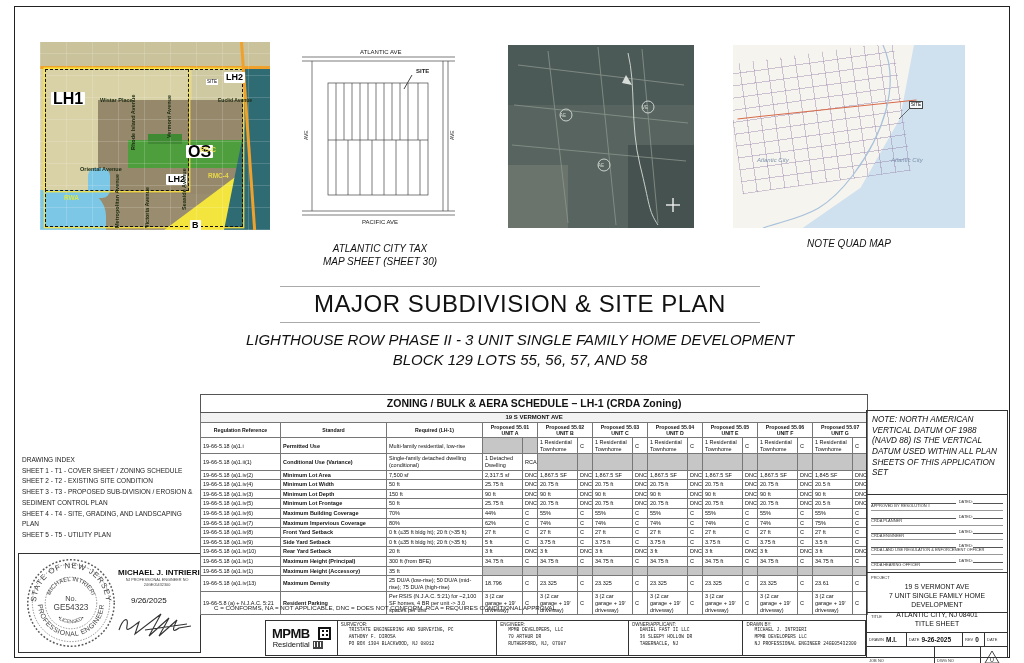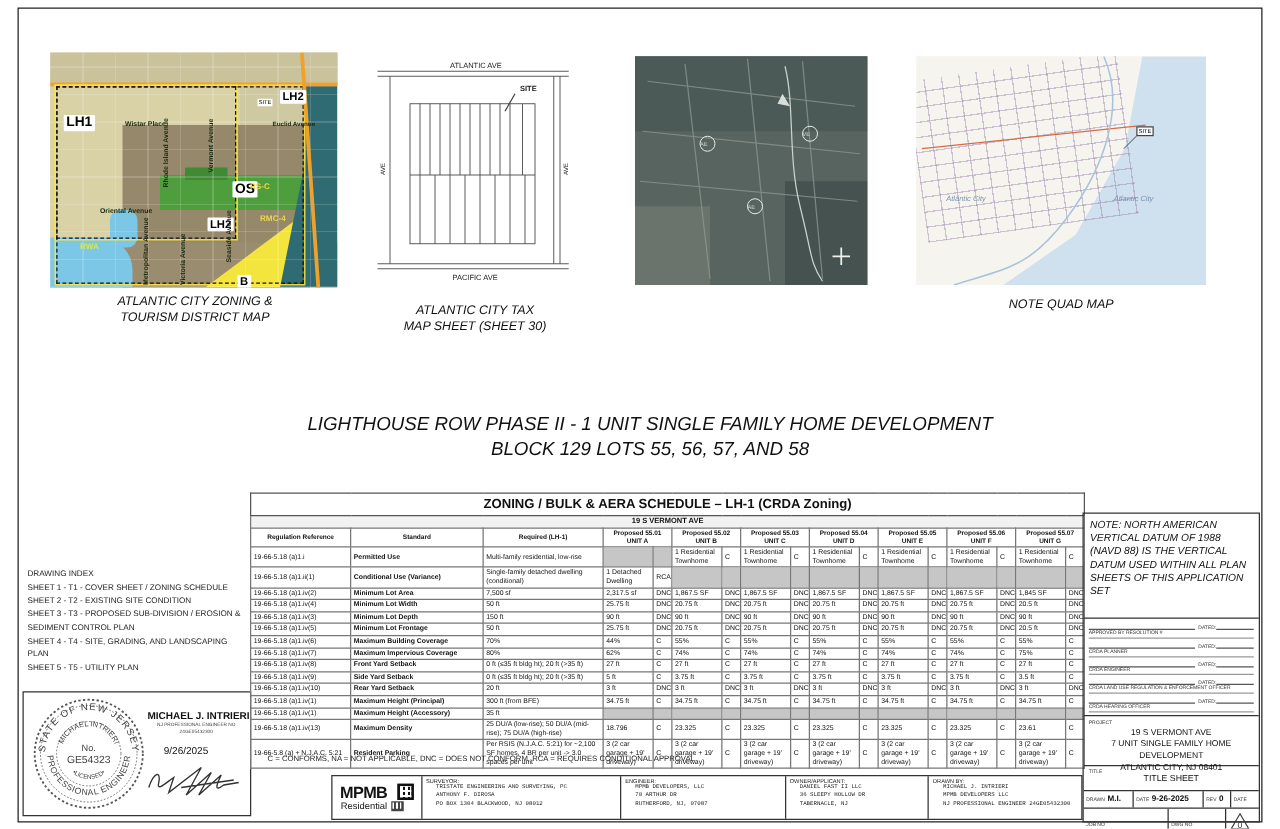--- a/index.html
+++ b/index.html
@@ -25,21 +25,21 @@
   .m1-yellow{position:absolute;left:0;top:0;width:100%;height:100%;background:#f3e53d;clip-path:polygon(54% 100%,100% 58%,100% 100%);}
   .m1-ocean{position:absolute;left:0;top:0;width:100%;height:100%;background:#2f6b72;clip-path:polygon(88% 0,100% 0,100% 100%,80% 100%,89% 45%);}
   .m1-orange{position:absolute;left:200px;top:0;width:0;height:192px;border-left:3px solid #f0a12c;transform:rotate(-4deg);transform-origin:top;}
   .m1-grid{position:absolute;left:0;top:0;width:100%;height:100%;
     background-image:repeating-linear-gradient(0deg,rgba(255,255,255,.16) 0 1px,transparent 1px 22px),
                      repeating-linear-gradient(90deg,rgba(255,255,255,.16) 0 1px,transparent 1px 26px);}
   .m1-dash{position:absolute;border:1.6px dashed #111;box-shadow:0 0 0 1.4px rgba(255,230,60,.85);}
   .d1{left:5px;top:27px;width:142px;height:120px;}
   .d2{left:5px;top:27px;width:196px;height:156px;}
   .zchip{position:absolute;background:#fff;padding:0 2px;font-weight:bold;font-size:9px;line-height:11px;color:#000;border-radius:1px;}
-  .zchip.big{font-size:11px;line-height:13px;}
+  .zchip.big{font-size:16px;line-height:13px;}
   .zsite{position:absolute;background:#fff;font-size:4.5px;line-height:6px;padding:0 1px;color:#000;}
   .street{position:absolute;font-size:5.5px;color:#1b2a12;font-weight:bold;white-space:nowrap;}
   .street.vert{writing-mode:vertical-rl;transform:rotate(180deg);}
   .ztone{position:absolute;font-size:6.5px;font-weight:bold;white-space:nowrap;}
 
   
   .map2{left:300px;top:45px;width:157px;height:182px;background:#fff;}
   .map2 svg{display:block;}
 
   
@@ -164,22 +164,20 @@
     <div class="street vert" style="left:90px;top:38px;height:70px;">Rhode Island Avenue</div>
     <div class="street vert" style="left:126px;top:30px;height:66px;">Vermont Avenue</div>
     <div class="street" style="left:40px;top:124px;">Oriental Avenue</div>
     <div class="street vert" style="left:74px;top:128px;height:58px;">Metropolitan Avenue</div>
     <div class="street vert" style="left:104px;top:134px;height:52px;">Victoria Avenue</div>
     <div class="street vert" style="left:141px;top:104px;height:64px;">Seaside Avenue</div>
     <div class="ztone" style="left:24px;top:152px;color:#d9e84c;">RWA</div>
     <div class="ztone" style="left:160px;top:104px;color:#e8d84a;">RS-C</div>
     <div class="ztone" style="left:168px;top:130px;color:#e8d84a;">RMC-4</div>
   </div>
-  <div class="map-caption cap-center" style="left:75px;top:236px;width:162px;">ATLANTIC CITY ZONING &amp;
-TOURISM DISTRICT MAP</div>
 
   <div class="map map2">
     <svg width="157" height="182">
       <g stroke="#444" stroke-width="0.7" fill="none">
         <line x1="2" y1="12" x2="155" y2="12"></line>
           <line x1="2" y1="16" x2="155" y2="16"></line>
         <line x1="2" y1="166" x2="155" y2="166"></line>
           <line x1="2" y1="170" x2="155" y2="170"></line>
         <line x1="12" y1="16" x2="12" y2="166"></line>
           <line x1="143" y1="16" x2="143" y2="166"></line>
@@ -261,21 +259,22 @@
     <svg width="232" height="183" style="position:absolute;left:0;top:0;">
       <path d="M 150,0 C 168,40 150,90 120,130 S 70,170 30,183" fill="none" stroke="#a8c2dc" stroke-width="1.2"></path>
       <line x1="178" y1="62" x2="166" y2="74" stroke="#333" stroke-width="0.7"></line>
     </svg>
     <div class="m4-site" style="left:176px;top:56px;">SITE</div>
     <div class="m4-label" style="left:24px;top:112px;">Atlantic City</div>
     <div class="m4-label" style="left:158px;top:112px;">Atlantic City</div>
   </div>
   <div class="map-caption cap-center" style="left:768px;top:238px;width:162px;">NOTE QUAD MAP</div>
 
-  <div class="sub-title st1">LIGHTHOUSE ROW PHASE II - 1 UNIT SINGLE FAMILY HOME DEVELOPMENT</div>
+  <div class="main-title">MAJOR SUBDIVISION &amp; SITE PLAN</div>
+  <div class="sub-title st1">LIGHTHOUSE ROW PHASE II - 3 UNIT SINGLE FAMILY HOME DEVELOPMENT</div>
   <div class="sub-title st2">BLOCK 129  LOTS 55, 56, 57, AND 58</div>
 
   <div class="dindex">
     <div>DRAWING INDEX</div>
     <div id="dindex-items">
         <div>SHEET 1 - T1 - COVER SHEET / ZONING SCHEDULE</div>
         <div>SHEET 2 - T2 - EXISTING SITE CONDITION</div>
         <div>SHEET 3 - T3 - PROPOSED SUB-DIVISION / EROSION &amp; SEDIMENT CONTROL PLAN</div>
         <div>SHEET 4 - T4 - SITE, GRADING, AND LANDSCAPING PLAN</div>
         <div>SHEET 5 - T5 - UTILITY PLAN</div>

